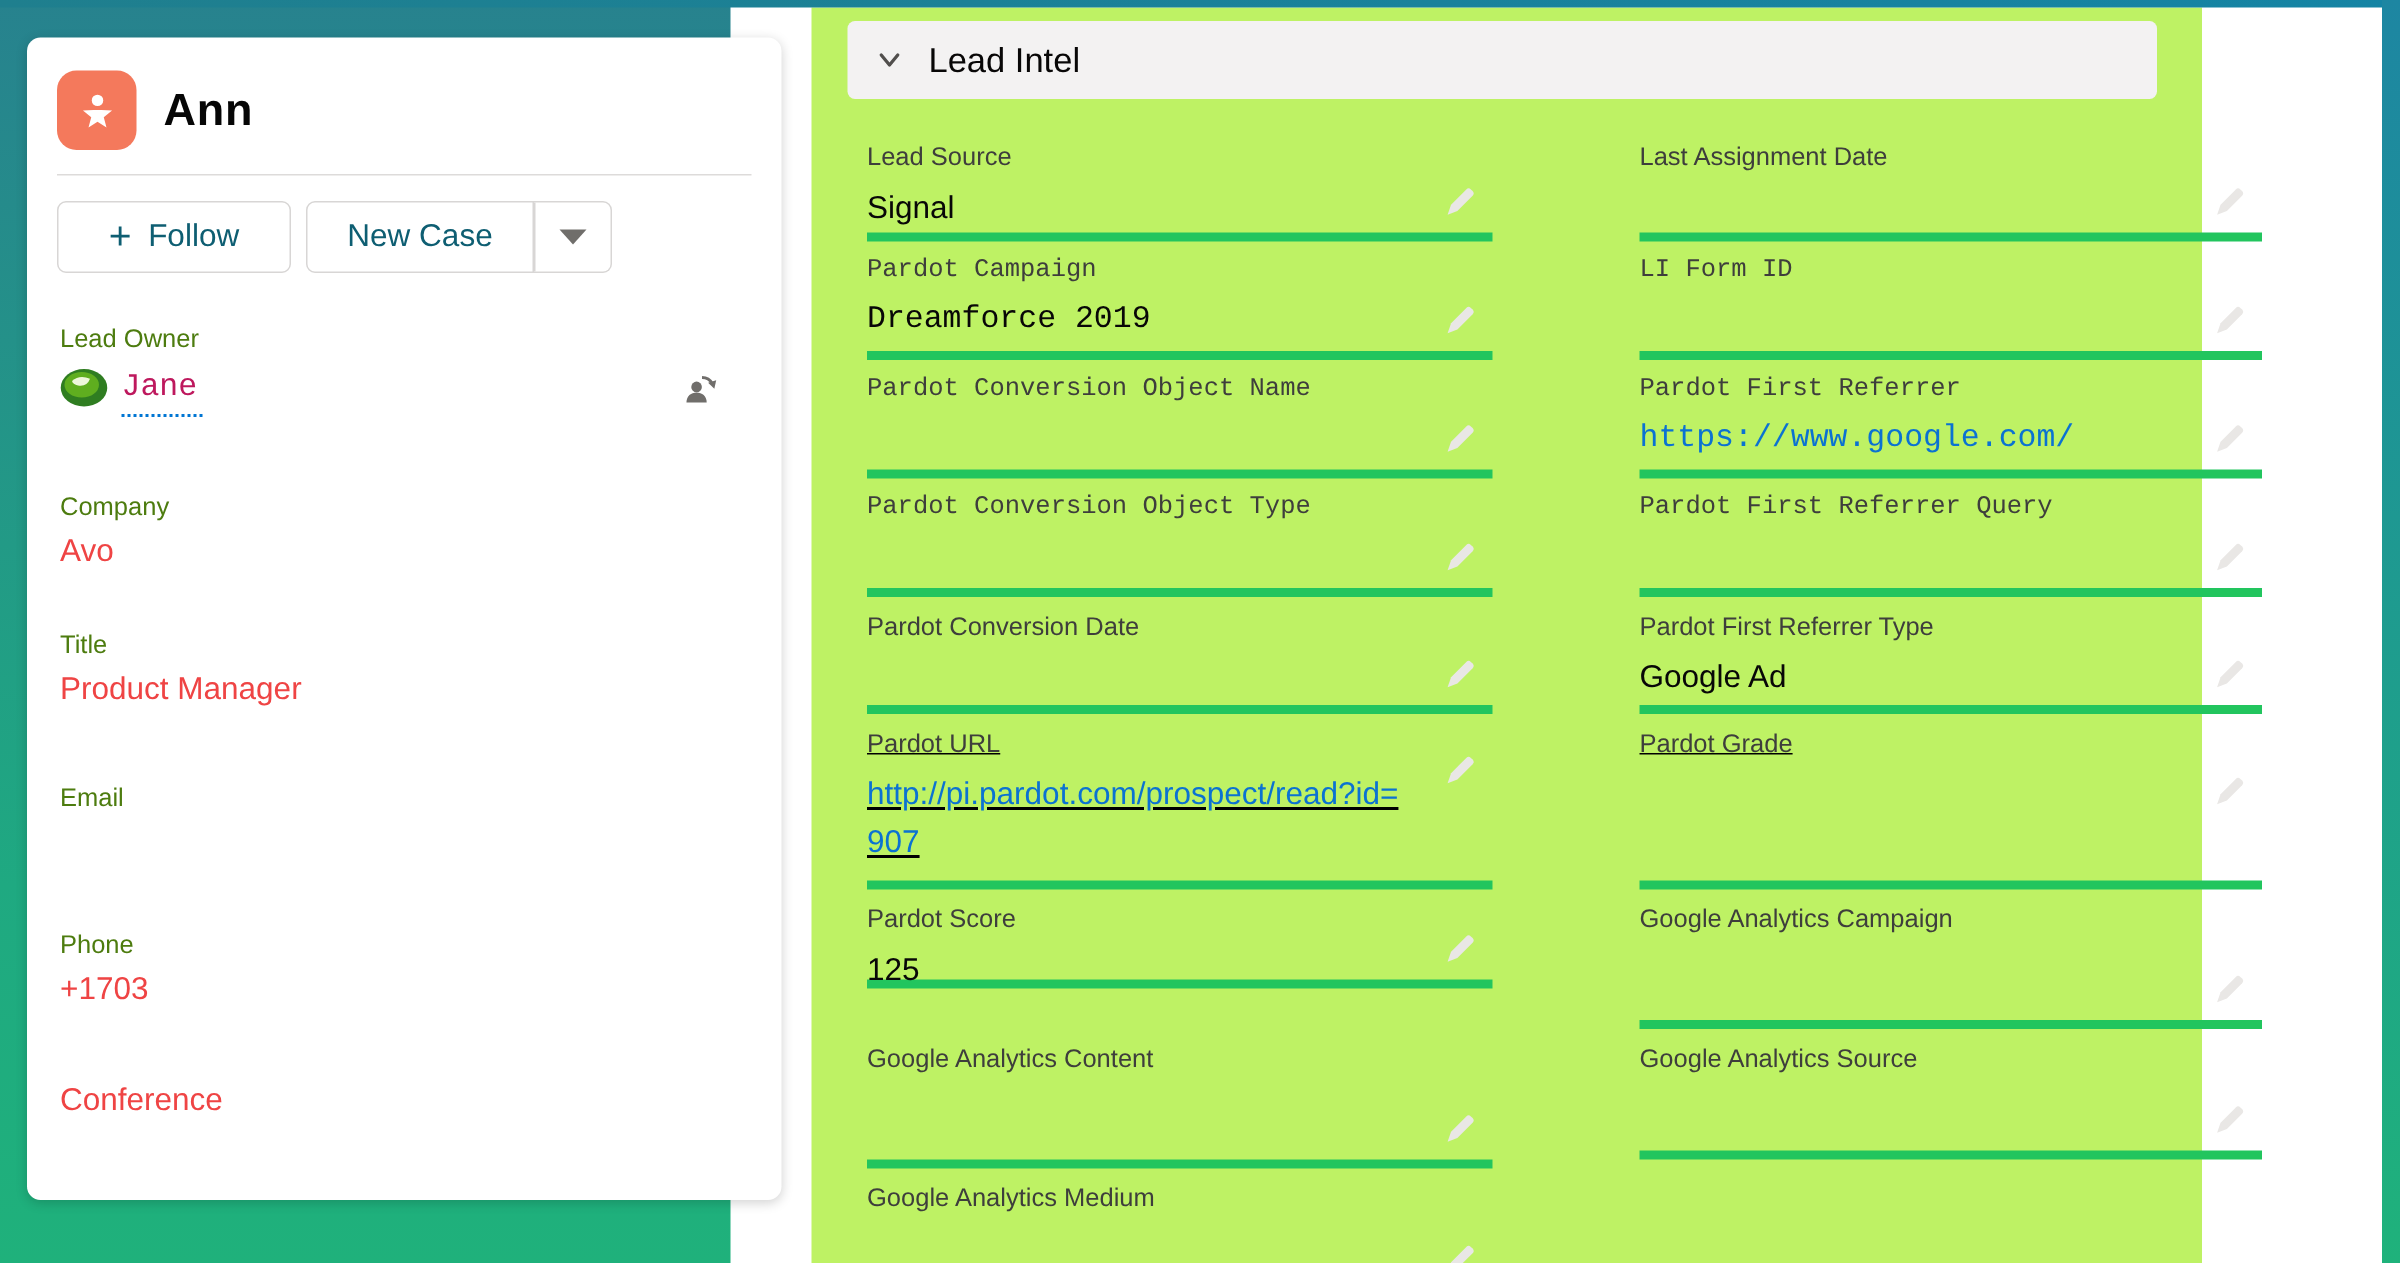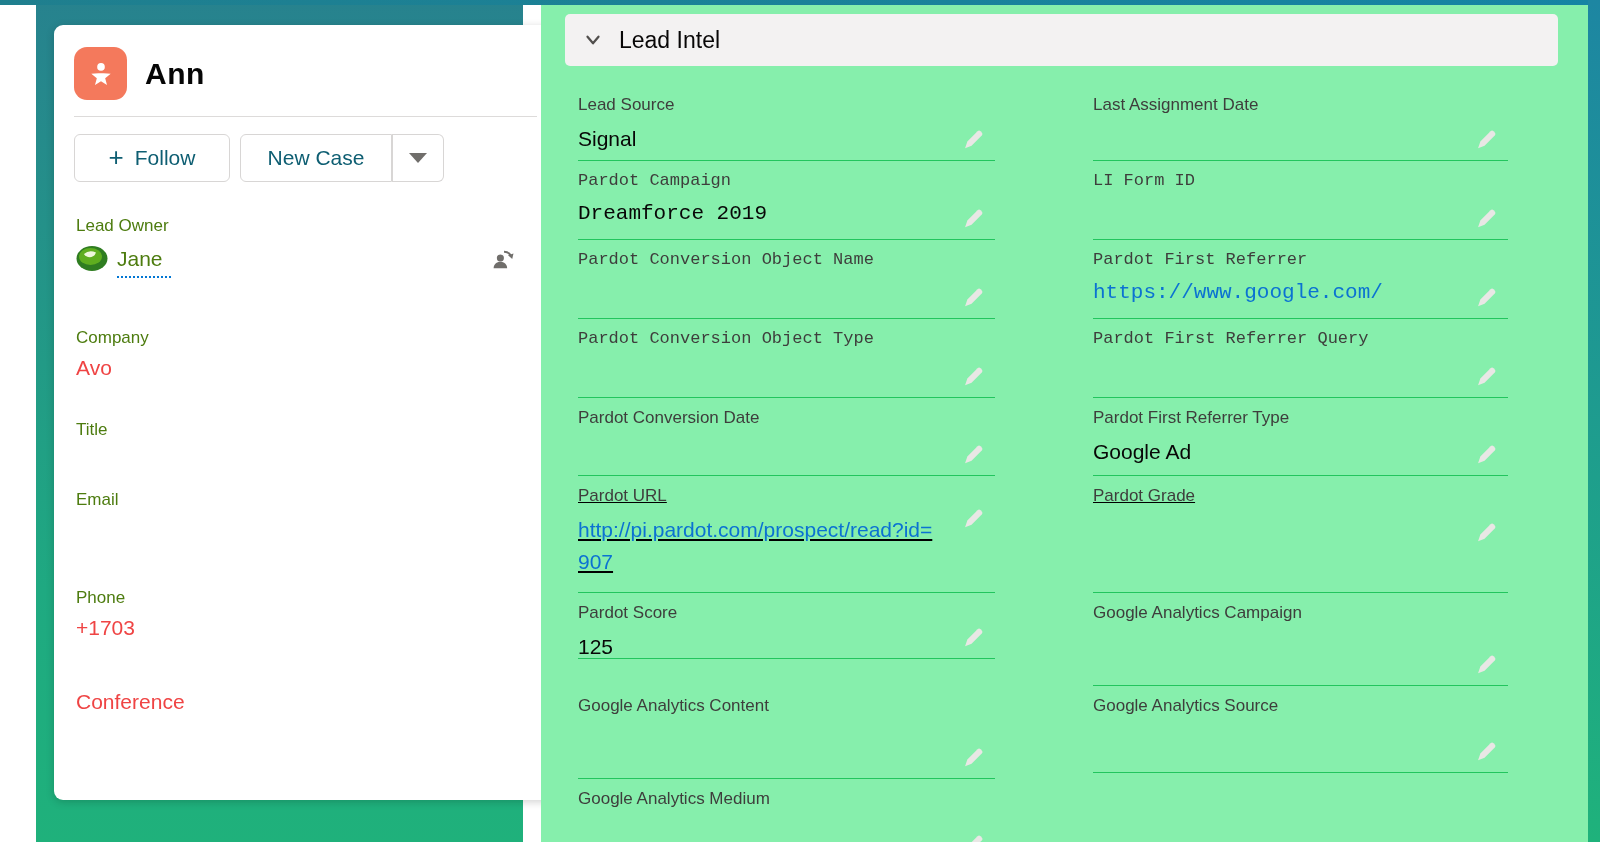--- a/index.html
+++ b/index.html
@@ -8,21 +8,21 @@
   .stage { position:relative; width:1600px; height:842px; background:#fff; }
 
   
   .top-strip { position:absolute; left:0; top:0; width:1600px; height:5px;
                background:linear-gradient(90deg,#1f7f8e,#1584a4); z-index:5; }
   .right-strip { position:absolute; right:0; top:0; width:12px; height:842px;
                background:linear-gradient(180deg,#1d86a2,#1fb27b); z-index:5; }
 
   
   .left-panel { position:absolute; left:0; top:0; width:487px; height:842px;
-               background:linear-gradient(180deg,#27828e 0%,#1fa981 70%,#1fb17b 100%);margin-left:36px; }
+               background:linear-gradient(180deg,#27828e 0%,#1fa981 70%,#1fb17b 100%); }
   .card { position:absolute; left:18px; top:25px; width:503px; height:775px;
           background:#fff; border-radius:9px; box-shadow:0 2px 8px rgba(0,0,0,.18); }
   .card-header { display:flex; align-items:center; gap:18px; padding:22px 20px 16px 20px; }
   .lead-icon { width:53px; height:53px; border-radius:13px; background:#f4795c;
                display:flex; align-items:center; justify-content:center; flex:none; }
   .record-name { font-size:30px; font-weight:bold; color:#060606; letter-spacing:.5px; }
   .card-divider { border-top:1px solid #dddbda; margin:0 20px; }
   .btn-row { display:flex; padding:17px 20px 0 20px; }
   .btn { height:48px; background:#fff; border:1px solid #d8d6d5; color:#0e5e72;
          font-size:21px; display:flex; align-items:center; justify-content:center; cursor:pointer; }
@@ -32,34 +32,34 @@
   .btn-arrow { width:52px; border-radius:0 6px 6px 0; border-left:none; position:relative; }
   .btn-arrow::before { content:""; position:absolute; left:0; top:0; bottom:0; width:1px; background:#d8d6d5; }
   .tri-down { width:0; height:0; border-left:9px solid transparent; border-right:9px solid transparent;
               border-top:10px solid #706e6b; }
 
   .cfield { padding:0 22px; }
   .clabel { font-size:17px; color:#4d7c0f; }
   .cvalue { font-size:21px; color:#ef4444; margin-top:8px; }
   .f-owner { margin-top:34px; }
   .owner-row { margin-top:9px; display:flex; align-items:center; gap:9px; position:relative; }
-  .owner-link { font-size:21px; color:#4d7c0f; cursor:pointer; }
+  .owner-link { font-size:21px; color:#be185d; cursor:pointer;font-family:Liberation Mono, monospace; }
   .owner-underline { width:54px; border-bottom:2px dotted #0176d3; margin:4px 0 0 41px; }
   .change-owner { position:absolute; right:18px; top:1px; cursor:pointer; }
   .f-company { margin-top:50px; } .f-title { margin-top:40px; }
   .f-email { margin-top:50px; } .f-phone { margin-top:78px; } .f-marketing { margin-top:50px; }
 
   
-  .right-panel { position:absolute; left:541px; top:5px; width:1047px; height:837px; background:#86efac; }
+  .right-panel { position:absolute; left:541px; top:5px; width:927px; height:837px; background:#bef264; }
   .section-header { margin:9px 30px 0 24px; height:52px; background:#f3f2f2; border-radius:5px;
                     display:flex; align-items:center; padding:0 17px; gap:15px; cursor:pointer; }
   .section-title { font-size:23px; color:#080707; }
   .fields { margin-top:19px; padding-left:37px; display:grid;
             grid-template-columns:417px 415px; column-gap:98px; }
-  .cell { position:relative; border-bottom:1px solid #22c55e; padding-top:10px; }
+  .cell { position:relative; border-bottom:6px solid #22c55e; padding-top:10px; }
   .h76{height:76px;} .h79{height:79px;font-family:Liberation Mono, monospace;} .h78{height:78px;} .h117{height:117px;text-decoration:underline;}
   .h66{height:66px;} .h93{height:93px;} .h87{height:87px;}
   .flabel { font-size:17px; color:#3e3e3c; }
   .fvalue { font-size:21px; color:#080707; margin-top:8px; padding-right:55px;
             line-height:1.5; word-break:break-all; }
   .fvalue.link { color:#0b72d2; cursor:pointer; }
   .pencil { position:absolute; right:10px; bottom:9px; cursor:pointer; line-height:0; }
   .promo-box { display:inline-block; border:2px solid #e33e30; padding:3px 26px 8px 5px;
                margin:-5px 0 0 -7px; }
   .promo-box .fvalue { padding-right:0; }
@@ -122,20 +122,21 @@
         <div class="owner-underline"></div>
       </div>
 
       <div class="cfield f-company">
         <div class="clabel">Company</div>
         <div class="cvalue">Avo</div>
       </div>
 
       <div class="cfield f-title">
         <div class="clabel">Title</div>
+        <div class="cvalue">Product Manager</div>
       </div>
 
       <div class="cfield f-email">
         <div class="clabel">Email</div>
         <div class="cvalue"></div>
       </div>
 
       <div class="cfield f-phone">
         <div class="clabel">Phone</div>
         <div class="cvalue">+1703</div>

